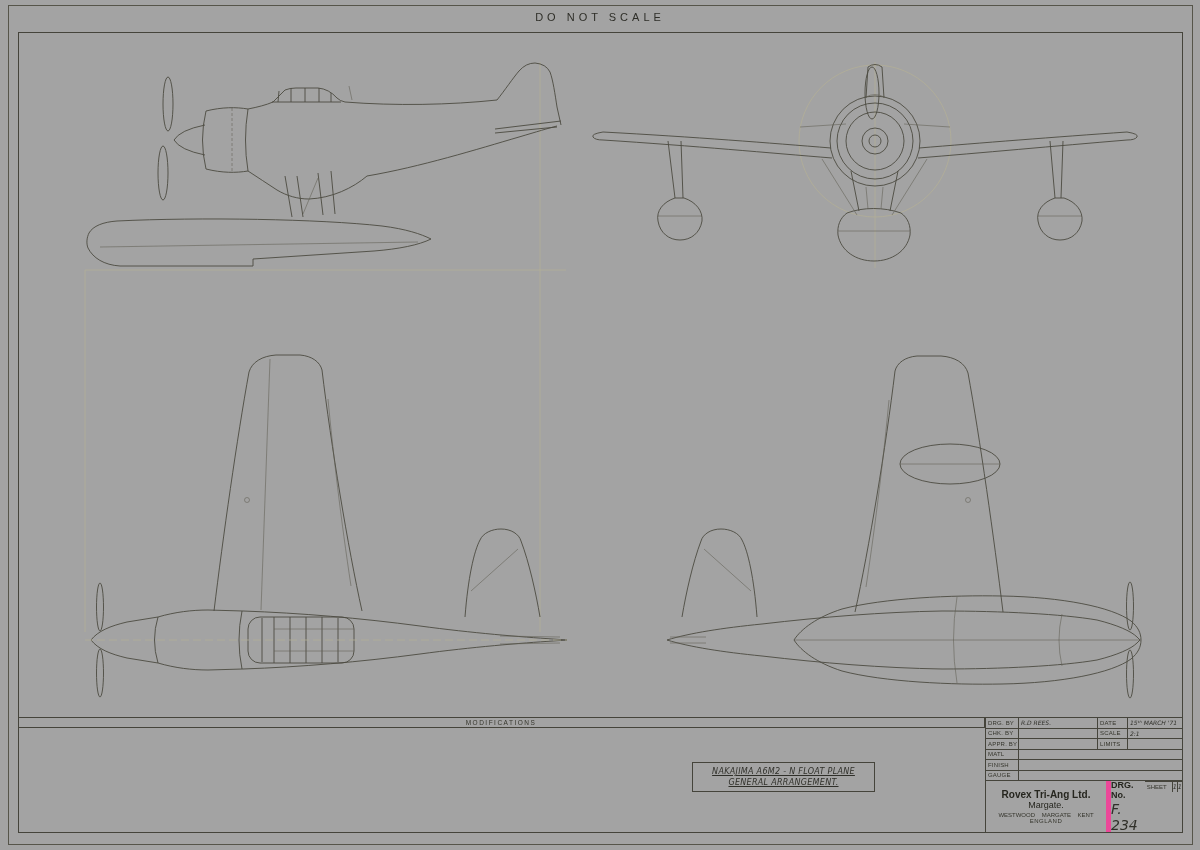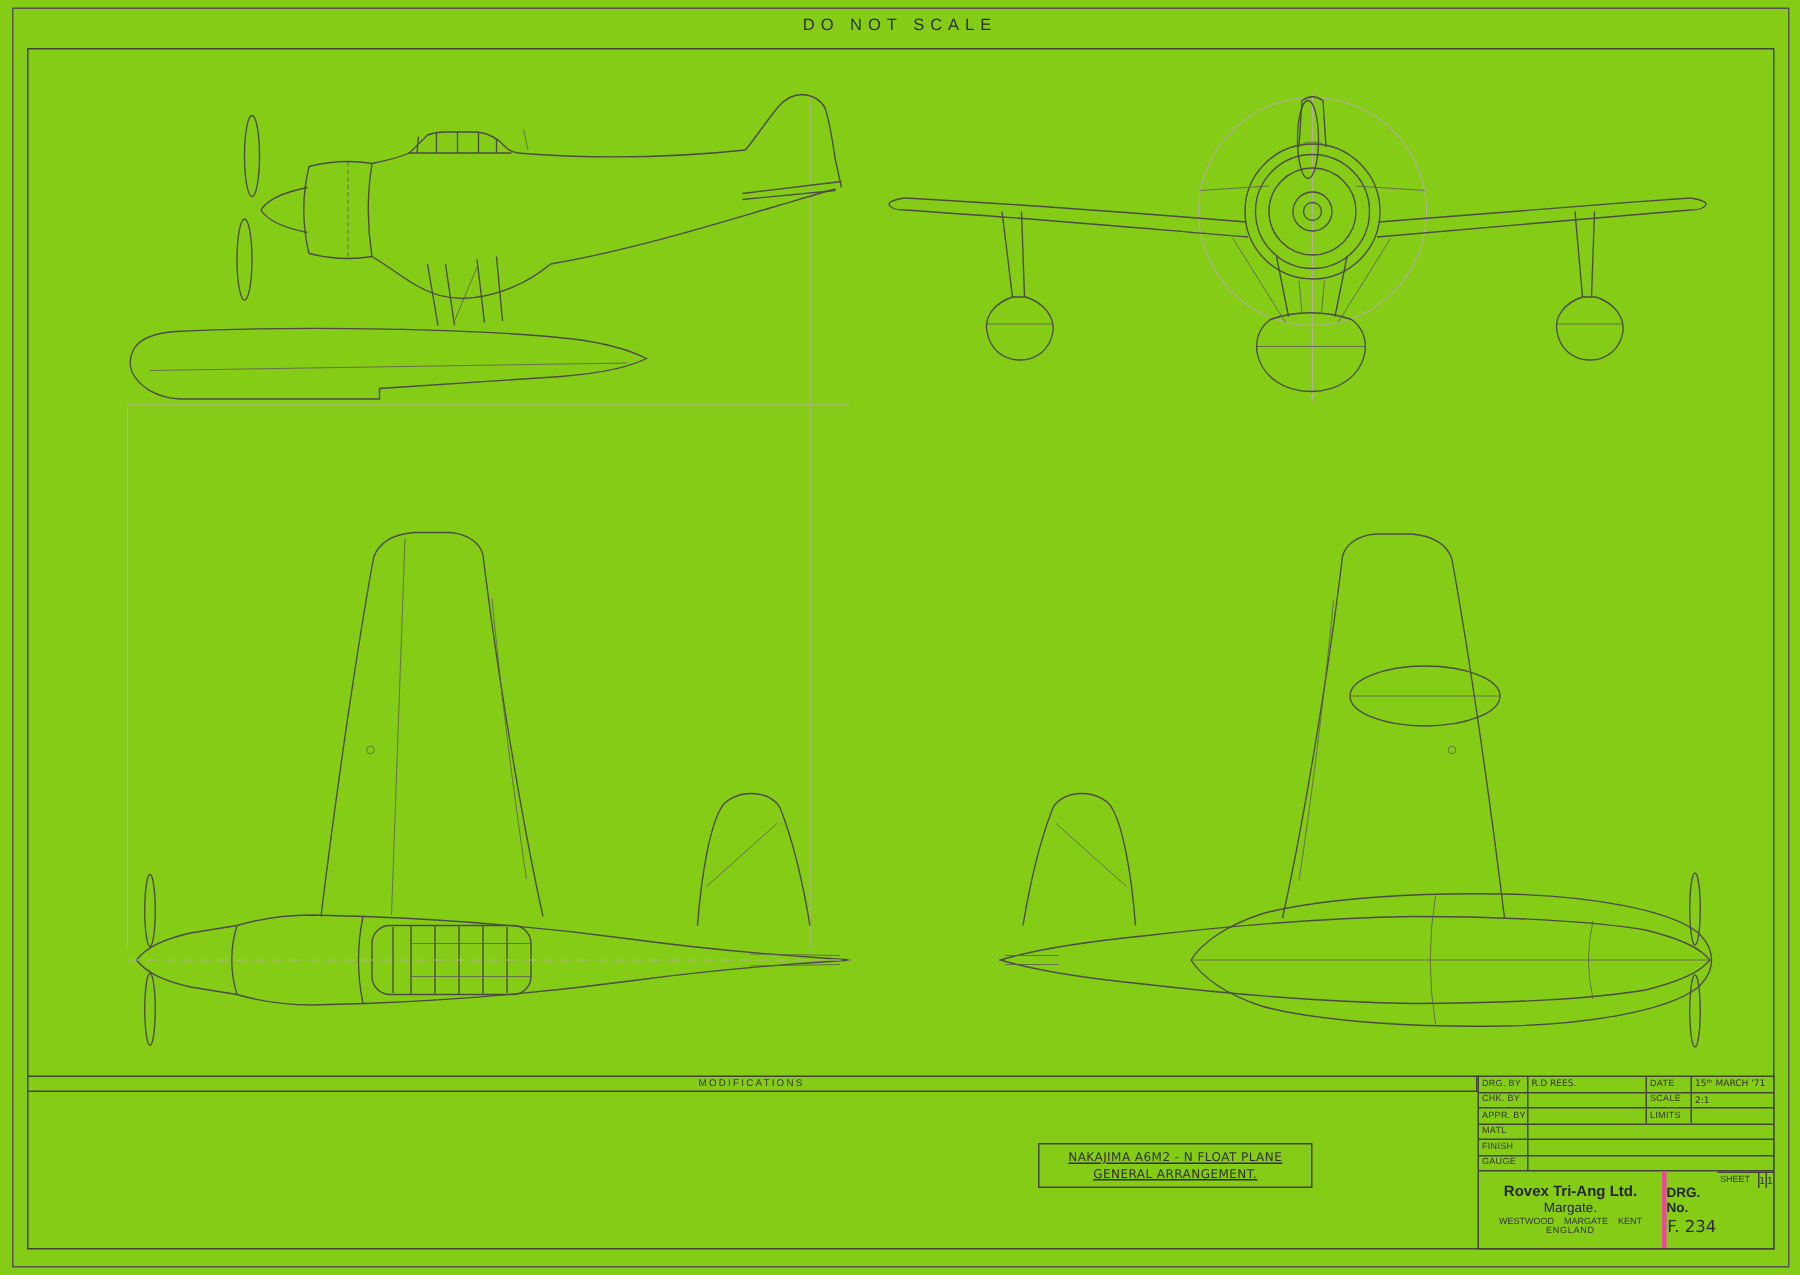--- a/index.html
+++ b/index.html
@@ -1,59 +1,59 @@
 <!DOCTYPE html>
 <html><head>
 <meta charset="utf-8">
 <style>
   *{box-sizing:border-box;margin:0;padding:0}
   html,body{width:1200px;height:850px}
   body{background:#e9e4c0;font-family:"Liberation Sans",sans-serif;overflow:hidden}
-  .sheet{position:relative;width:1200px;height:850px;background:#84cc16;color:#3a3a31}
+  .sheet{position:relative;width:1200px;height:850px;background:#a3a3a3;color:#3a3a31}
   .outer-frame{position:absolute;left:8px;top:5px;width:1185px;height:840px;border:1px solid #56554a}
   .inner-frame{position:absolute;left:18px;top:32px;width:1165px;height:801px;border:1px solid #45443b}
   .warning{position:absolute;left:0;top:11px;width:100%;text-align:center;
            font-size:11px;letter-spacing:4px;color:#2e2e28}
   .art{position:absolute;left:0;top:0;pointer-events:none}
   .art path,.art line,.art ellipse,.art circle,.art rect{fill:none;stroke:#4c4b41;stroke-width:.9}
   .art .thin{stroke:#5f5e52;stroke-width:.55}
   .art .faint{stroke:#b3ae97;stroke-width:.8}
   
   .mods{position:absolute;left:18px;top:717px;width:967px;height:11px;
         border:1px solid #45443b;border-left:none;
         display:flex;align-items:center;justify-content:center;
         font-size:6.5px;letter-spacing:1.5px;color:#35352c}
   
   .title-box{position:absolute;left:692px;top:762px;width:183px;height:30px;
              border:1px solid #45443b;display:flex;flex-direction:column;
              align-items:center;justify-content:center;gap:2px;text-align:center}
   .title-box div{font-size:8px;letter-spacing:.3px;text-decoration:underline}
-  .hand{font-family:"DejaVu Sans",sans-serif;color:#30302a}
+  .hand{font-family:"DejaVu Sans",sans-serif;font-style:italic;color:#30302a}
   
   .info-table{position:absolute;left:985px;top:717px;width:198px;height:64px;
               border:1px solid #45443b;border-bottom:none;background:transparent}
   .trow{display:flex;height:10.5px;border-bottom:1px solid #45443b}
   .tc{border-left:1px solid #45443b;overflow:hidden;display:flex;align-items:center;padding:0 2px;white-space:nowrap}
   .tc:first-child{border-left:none}
   .c1{width:32px}.c2{width:79px}.c3{width:30px}.c4{flex:1}.cwide{flex:1}
   .lbl{font-size:6px;letter-spacing:.2px;color:#35352c}
   .val{font-size:6px}
   
   .bottom-block{position:absolute;left:985px;top:781px;width:198px;height:52px;
                 border:1px solid #45443b;border-top:none;display:flex}
-  .company-cell{width:125px;border-right:3px solid #ec4899;display:flex;flex-direction:column;
+  .company-cell{width:125px;border-right:5px solid #ec4899;display:flex;flex-direction:column;
                 align-items:center;justify-content:center;text-align:center}
   .company-name{font-size:10px;font-weight:bold;color:#26261f}
   .company-city{font-size:9px;font-weight:normal;color:#26261f}
   .addr{font-size:6px;word-spacing:5px;margin-top:2px;color:#35352c}
   .country{font-size:6px;letter-spacing:.5px;color:#35352c}
   .drg-cell{flex:1;display:flex;}
   .drg-main{flex:1;display:flex;flex-direction:column;align-items:center;justify-content:center}
   .drg-label{font-size:9px;font-weight:bold;color:#26261f}
-  .drg-value{font-size:11px;margin-top:1px}
+  .drg-value{font-size:14px;margin-top:1px}
   .sheet-row{height:11px;border-top:1px solid #45443b;display:flex;align-items:stretch}
   .sheet-label{width:28px;border-right:1px solid #45443b;display:flex;align-items:center;
                padding-left:2px;font-size:6px;color:#35352c}
   .sheet-num{flex:1;display:flex;align-items:center;justify-content:center;font-size:6.5px}
   .sheet-num.first{border-right:1px solid #45443b}
 </style>
 </head>
 <body>
 
 <div class="sheet">

